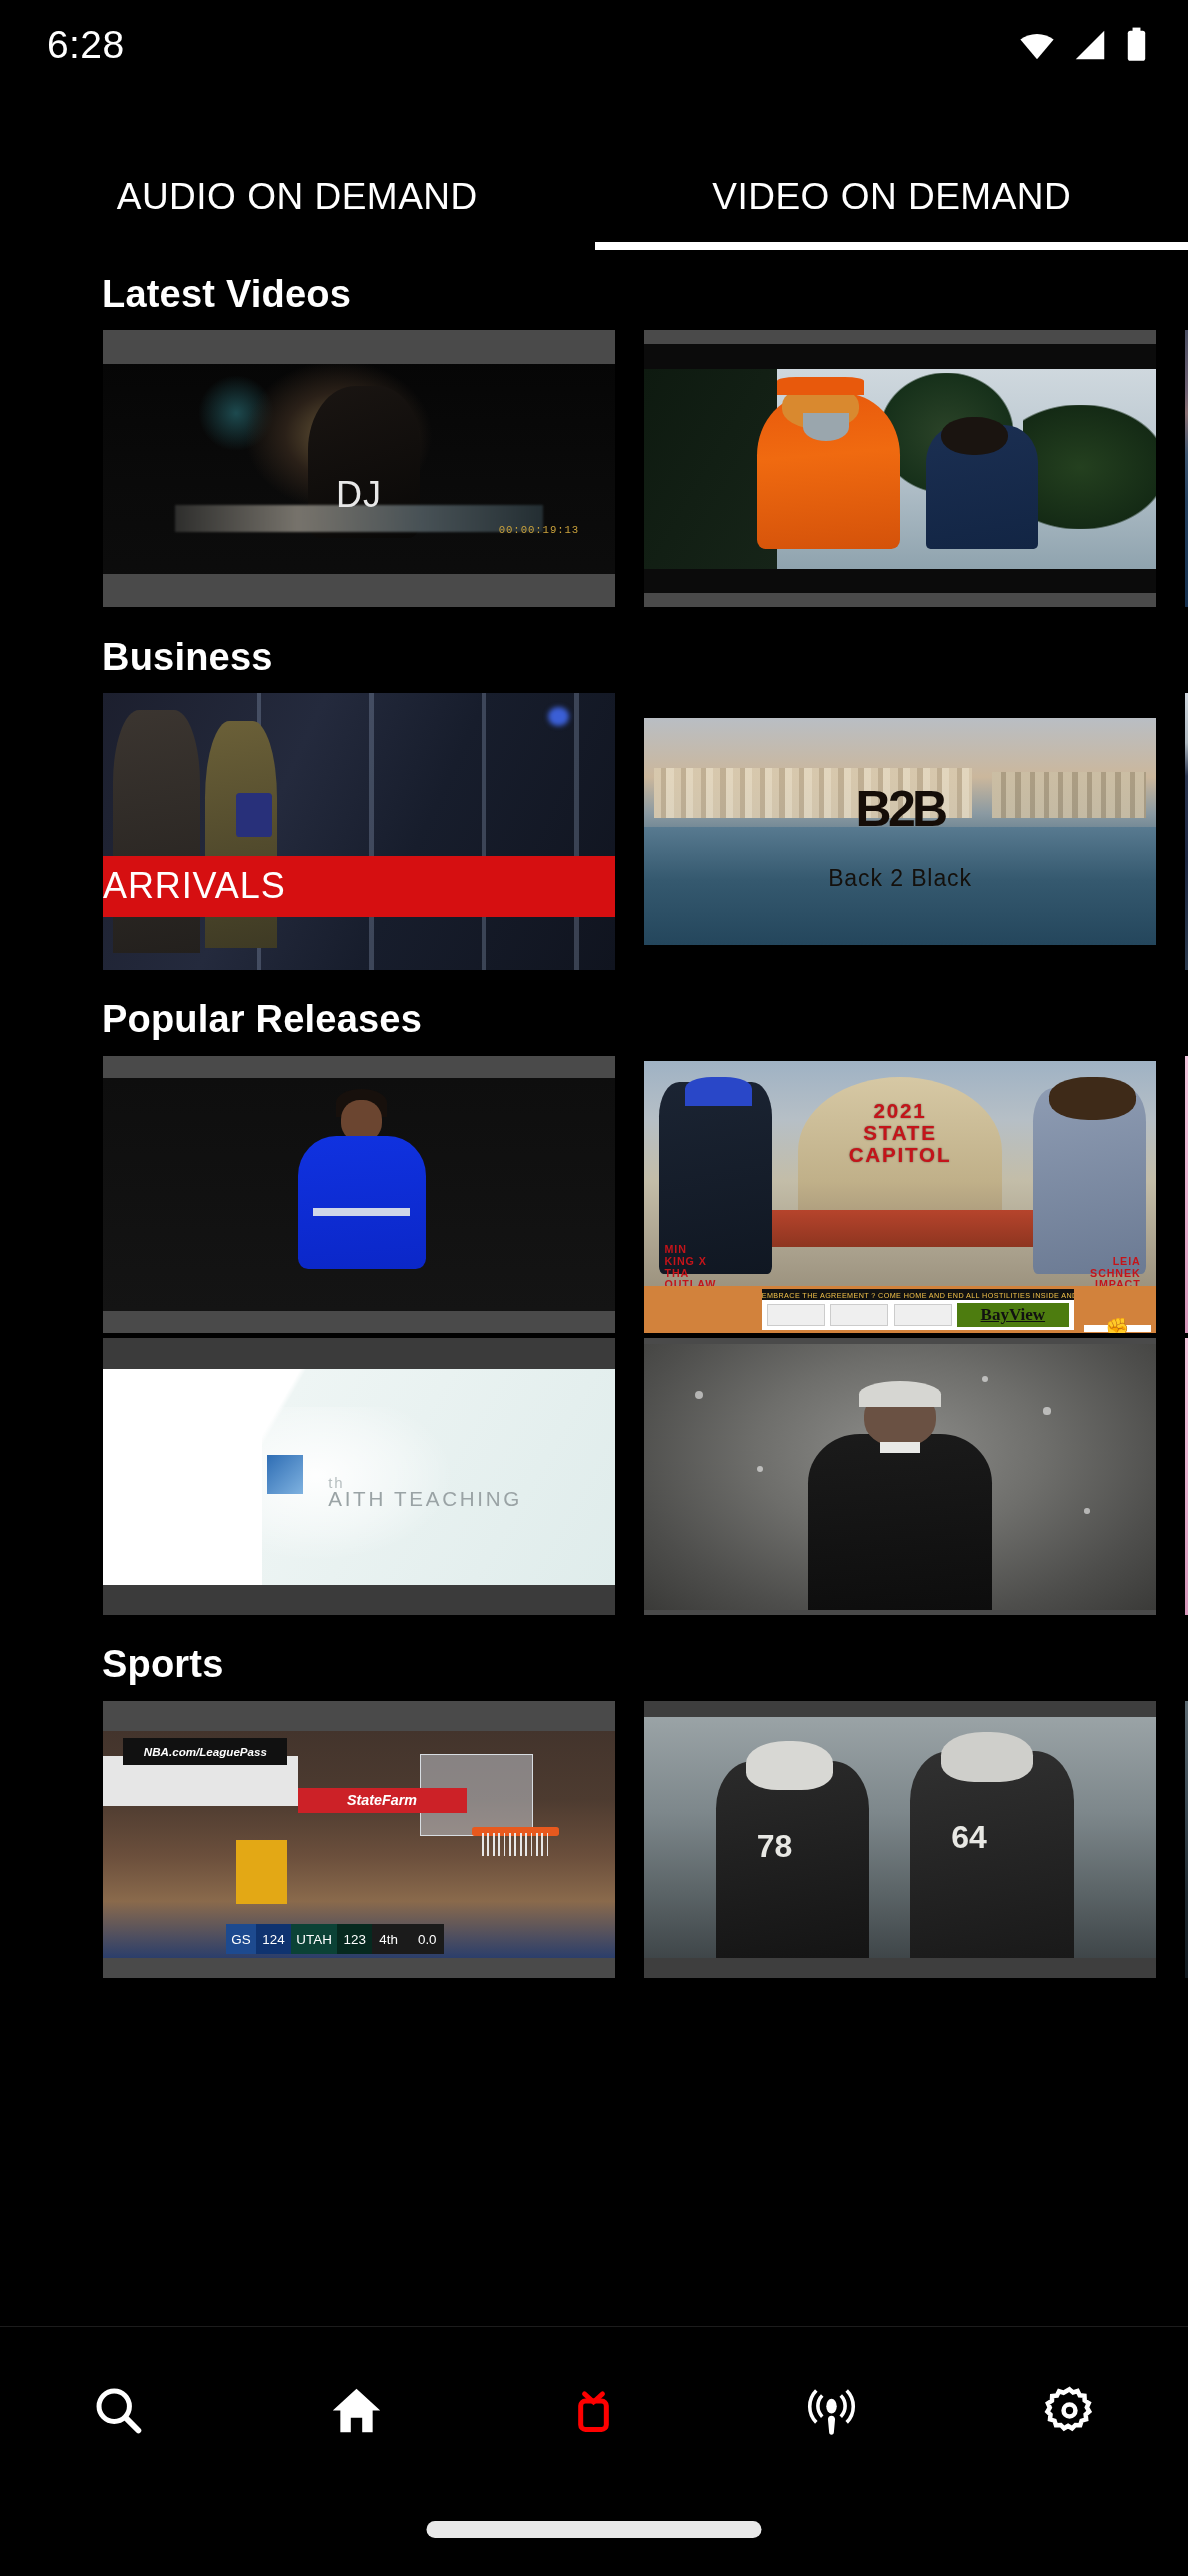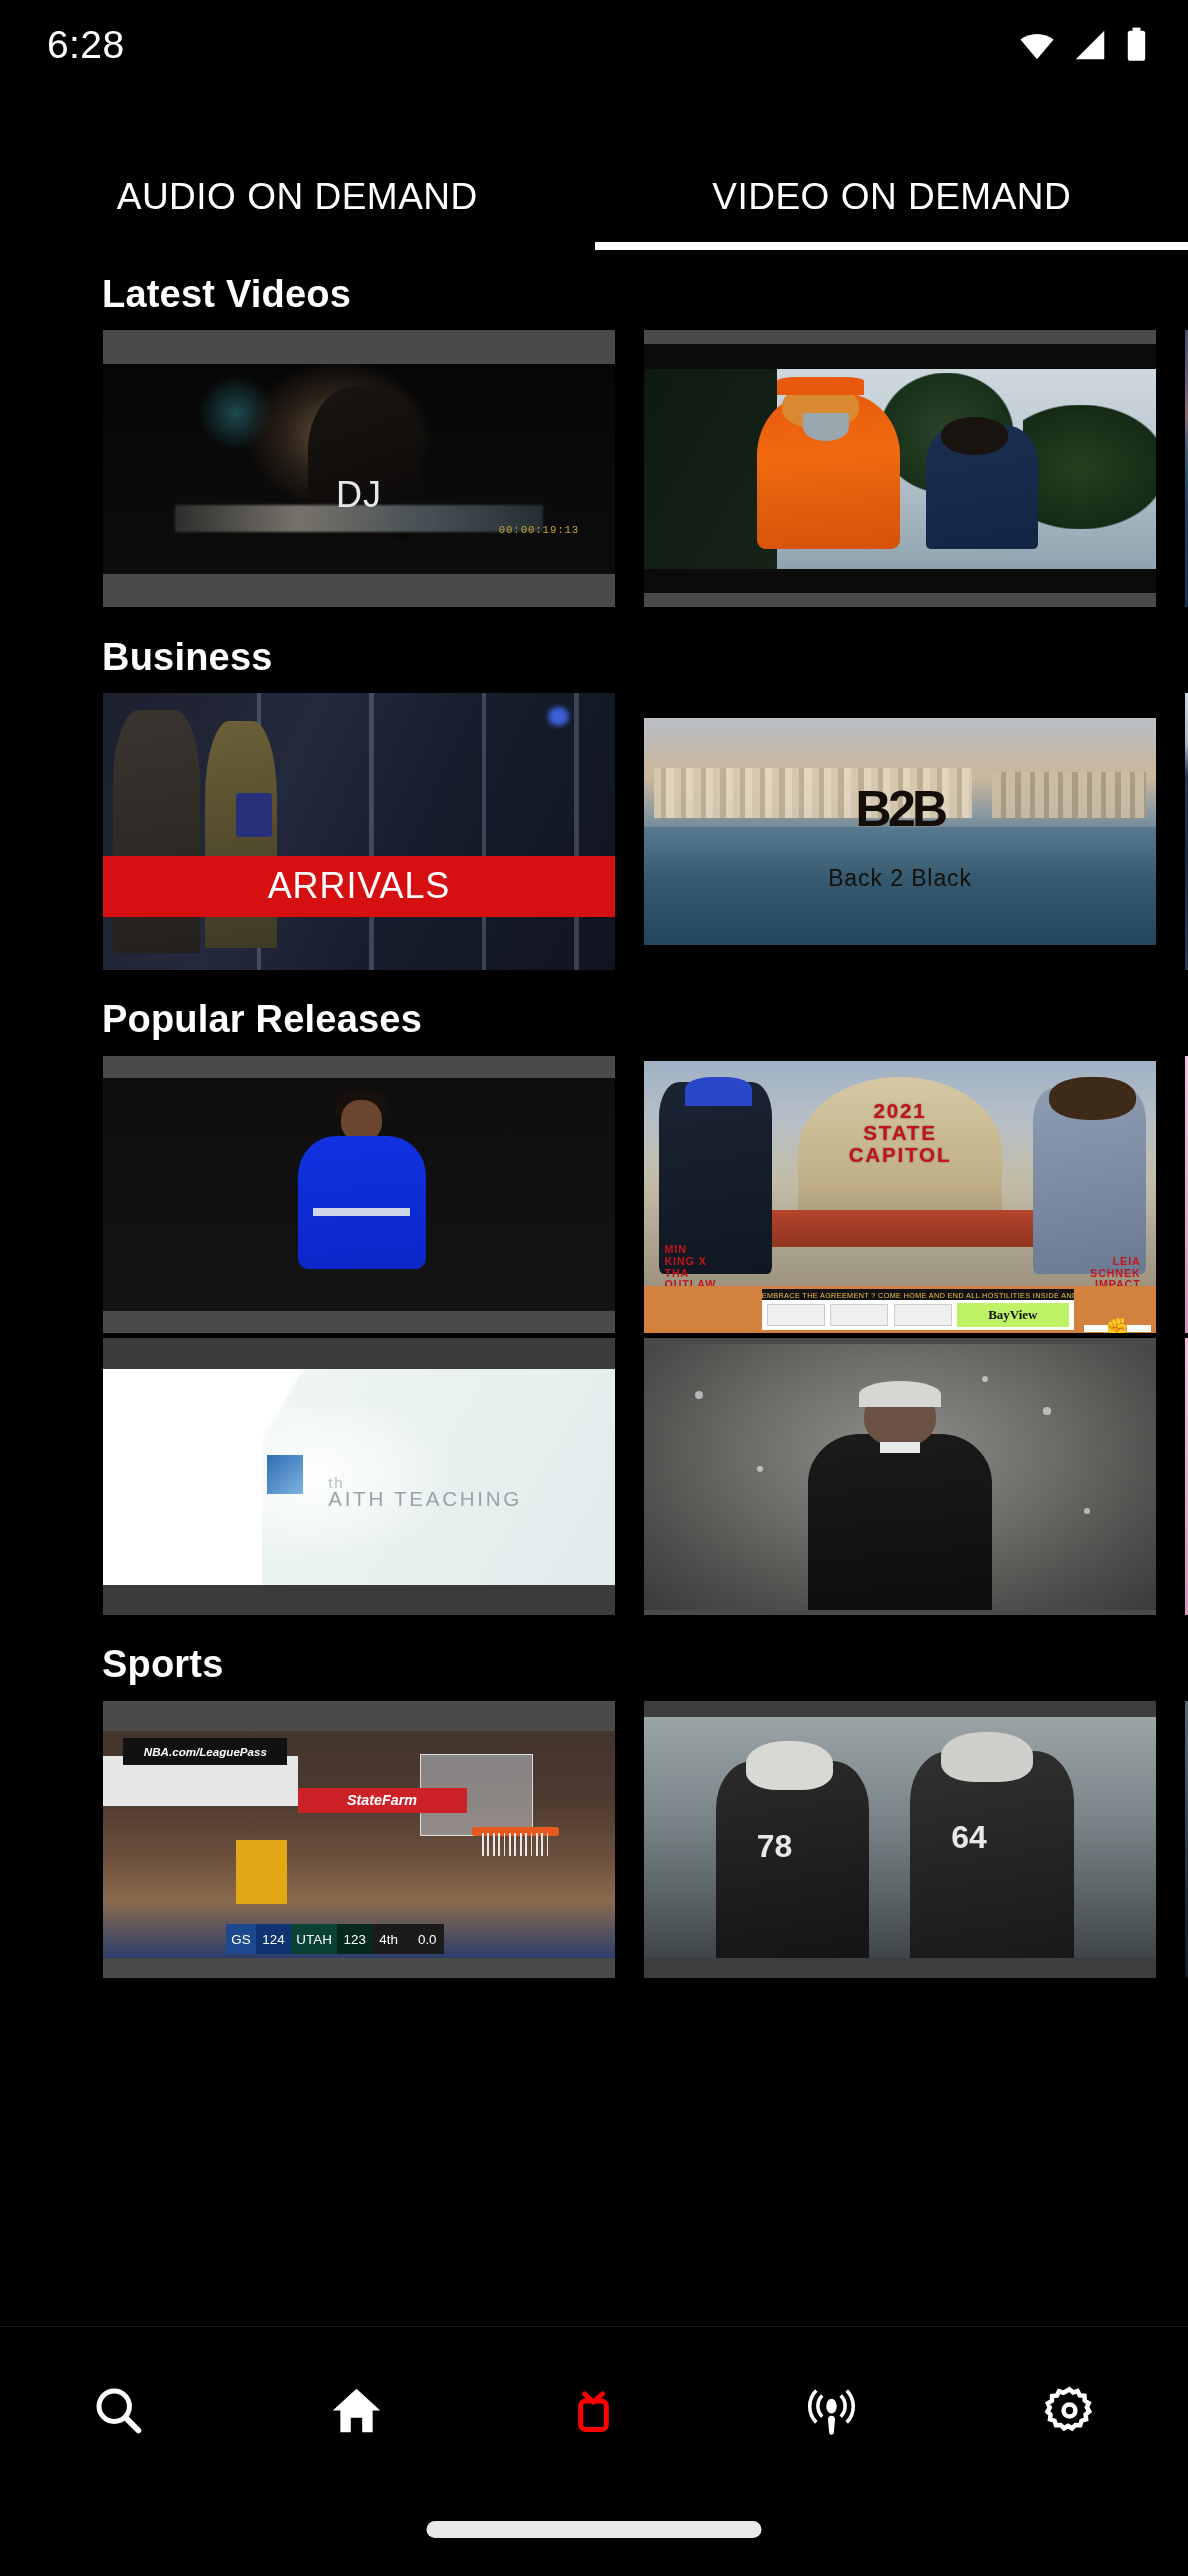--- a/index.html
+++ b/index.html
@@ -198,21 +198,21 @@
   }
   .art-arrivals .glow{
     position:absolute; right:9%; top:5%; width:4%; height:7%;
     background:#3b5fd6; border-radius:50%; filter:blur(2.7px);
   }
   .arrivals-banner{
     position:absolute; left:0; right:0; bottom:19%;
     background:#d60f11;
     color:#fff;
     font-size:36px;
-    text-align:center;
+    text-align:left;
     padding:9px 0 10.7px;
     letter-spacing:0.9px;
   }
 
   
   .art-b2b{ position:absolute; inset:0; background:#000; }
   .b2b-inner{
     position:absolute; left:0; right:0; top:9%; bottom:9%;
     background:linear-gradient(180deg,#b9bec4 0%,#cbb79c 26%,#8b9aa2 42%,#4a6b80 60%,#2d4f68 100%);
     overflow:hidden;
@@ -346,23 +346,24 @@
   .cap-strip-msg{
     color:#f2c24a; font-size:7.2px; text-align:center; padding:1.8px 0 0;
     letter-spacing:0.4px; white-space:nowrap; overflow:hidden;
   }
   .cap-logos{
     flex:1; display:flex; align-items:center; gap:5.4px; padding:0 5.4px;
     background:#fff;
   }
   .cap-logo{ flex:1; height:76%; background:#efefef; border:0.9px solid #ccc; }
   .cap-bayview{
-    flex:2; height:78%; background:#bef264; display:flex; align-items:center;
-    justify-content:center; color:#111; font-size:13px; font-weight:700;
+    flex:2; height:78%; background:#4d7c0f; display:flex; align-items:center;
+    justify-content:center; color:#111; font-size:17px; font-weight:700;
     font-family:"Liberation Serif", serif;
+    text-decoration:underline;
   }
   .cap-fist{
     position:absolute; right:1%; bottom:1%; width:13%; height:15%;
     background:#fff; display:flex; align-items:center; justify-content:center;
     font-size:19.7px; line-height:1;
   }
 
   
   .art-faith{ position:absolute; inset:0; background:#3b3b3b; }
   .faith-inner{

